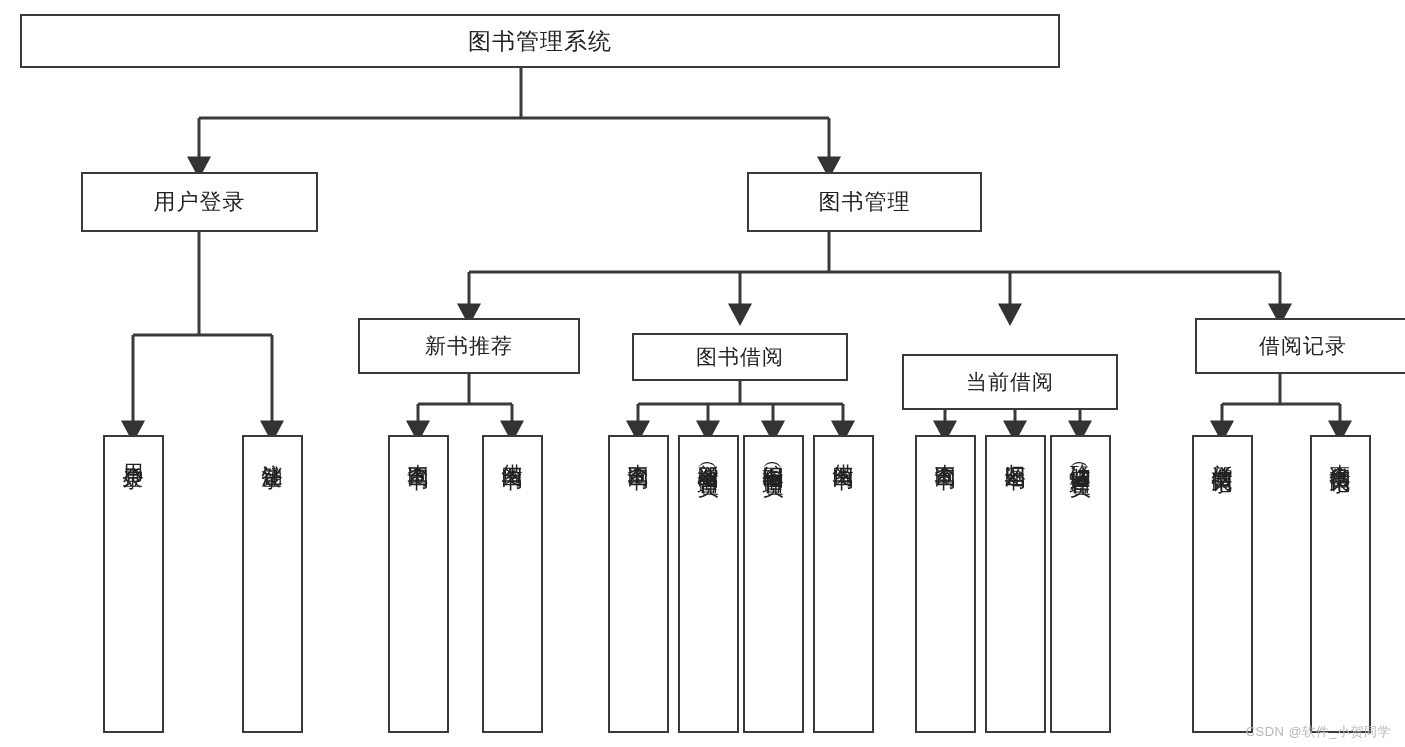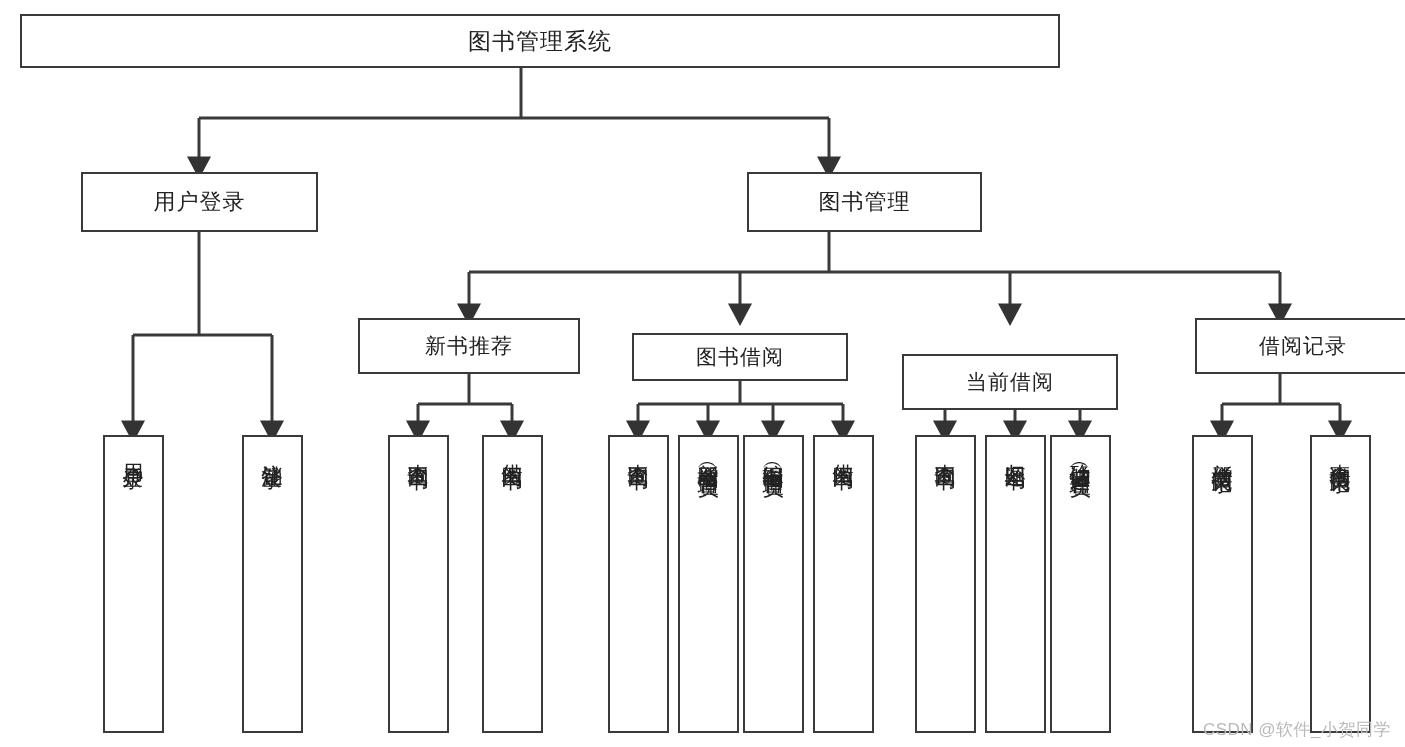--- a/index.html
+++ b/index.html
@@ -62,21 +62,21 @@
     display: block;
   }
   .htext {
     display: block;
     letter-spacing: 1px;
   }
   #watermark {
     position: absolute;
     right: 14px;
     bottom: 6px;
-    font-size: 17px;
+    font-size: 13px;
     color: #b9b9b9;
     letter-spacing: 0.5px;
     white-space: nowrap;
     user-select: none;
   }
 </style>
 </head>
 <body>
 
 <div id="diagram-root">

